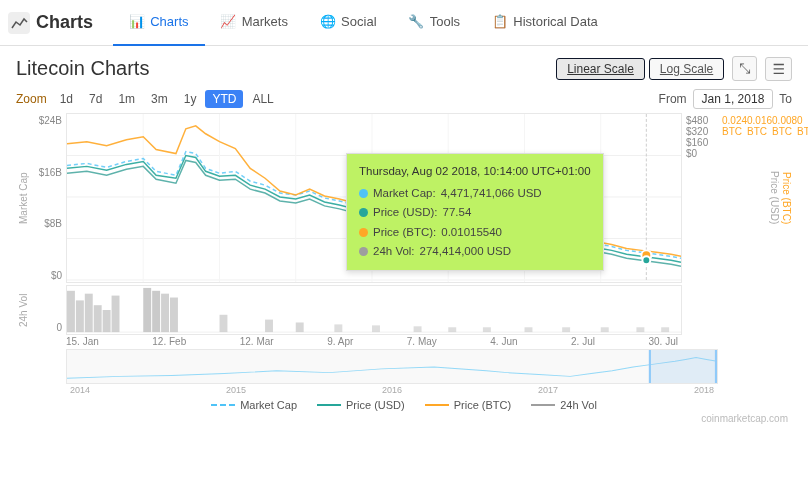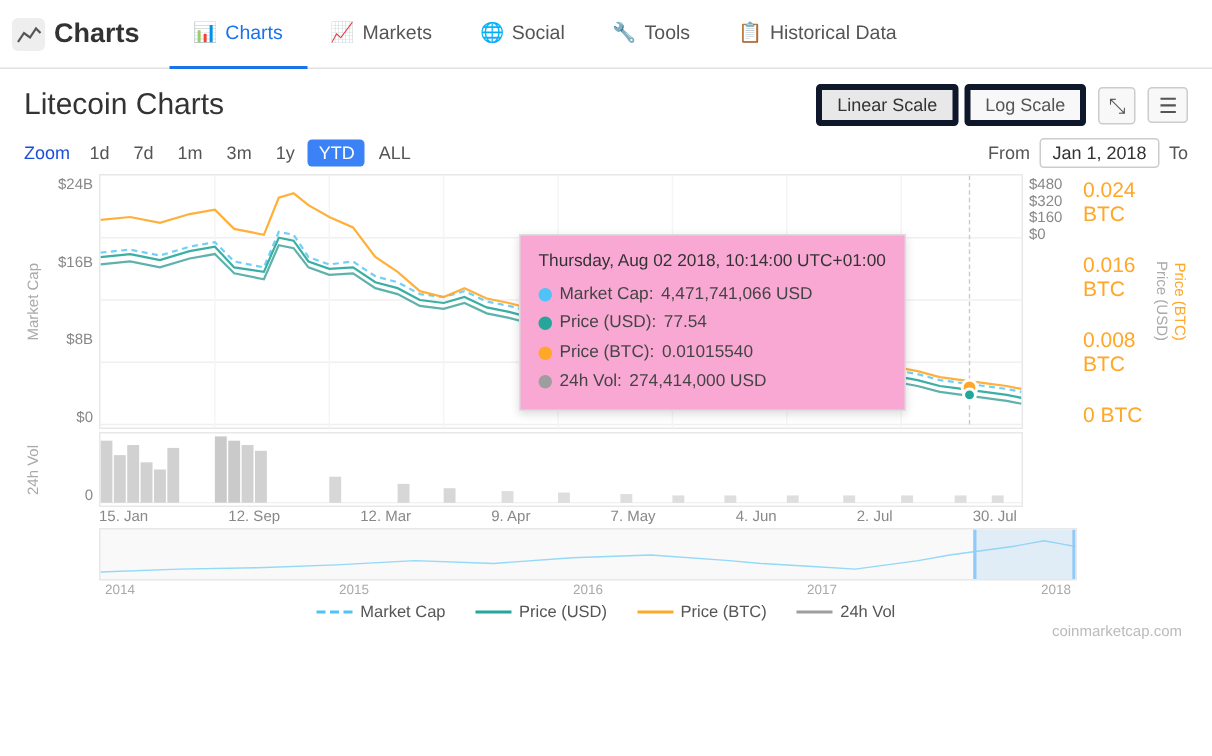--- a/index.html
+++ b/index.html
@@ -11,35 +11,35 @@
     .nav-logo-icon { width: 22px; height: 22px; }
     .nav-tabs { display: flex; gap: 0; }
     .nav-tab { padding: 0 16px; height: 46px; display: flex; align-items: center; gap: 5px; cursor: pointer; color: #555; font-size: 13px; border-bottom: 2px solid transparent; }
     .nav-tab.active { color: #1a73e8; border-bottom: 2px solid #1a73e8; }
 
     
     .page { padding: 10px 16px 6px; }
     .page-header { display: flex; align-items: center; justify-content: space-between; margin-bottom: 8px; }
     .page-title { font-size: 20px; font-weight: 400; color: #333; }
     .scale-btns { display: flex; gap: 4px; align-items: center; }
-    .scale-btn { padding: 3px 10px; border: 4px solid #0f172a; background: #f8f8f8; border-radius: 3px; cursor: pointer; font-size: 12px; color: #555; }
+    .scale-btn { padding: 3px 10px; border: 1px solid #0f172a; background: #f8f8f8; border-radius: 3px; cursor: pointer; font-size: 12px; color: #555; text-decoration: underline; }
     .scale-btn.active { background: #e8e8e8; color: #333; }
     .scale-icon { padding: 3px 6px; border: 1px solid #ccc; background: #f8f8f8; border-radius: 3px; cursor: pointer; font-size: 14px; color: #555; margin-left: 4px; }
 
     
     .zoom-row { display: flex; align-items: center; justify-content: space-between; margin-bottom: 4px; }
     .zoom-left { display: flex; align-items: center; gap: 2px; }
-    .zoom-label { color: #1d4ed8; font-size: 12px; margin-right: 4px; }
+    .zoom-label { color: #a16207; font-size: 12px; margin-right: 4px; }
     .zoom-btn { padding: 2px 7px; border-radius: 3px; cursor: pointer; font-size: 12px; color: #555; background: transparent; border: none; }
     .zoom-btn.active { background: #3b82f6; color: #fff; border-radius: 3px; }
     .date-range { display: flex; align-items: center; gap: 6px; font-size: 12px; color: #555; }
     .date-input { border: 1px solid #ccc; border-radius: 3px; padding: 2px 8px; font-size: 12px; color: #333; background: #fff; cursor: pointer; }
     
     
-    .tooltip-box { position: absolute; background: #f9a8d4; border: 1px solid #ddd; padding: 8px 12px; font-size: 11.5px; box-shadow: 0 2px 6px rgba(0,0,0,0.15); z-index: 10; line-height: 1.7; top: 80px; left: 340px; }
+    .tooltip-box { position: absolute; background: #bef264; border: 1px solid #ddd; padding: 8px 12px; font-size: 11.5px; box-shadow: 0 2px 6px rgba(0,0,0,0.15); z-index: 10; line-height: 1.7; top: 80px; left: 340px; }
     .tooltip-title { color: #333; font-weight: 500; margin-bottom: 2px; }
     .tooltip-row { display: flex; align-items: center; gap: 5px; color: #444; }
     .dot { width: 9px; height: 9px; border-radius: 50%; display: inline-block; flex-shrink: 0; }
     .dot-blue { background: #4fc3f7; }
     .dot-green { background: #26a69a; }
     .dot-orange { background: #ffa726; }
     .dot-gray { background: #9e9e9e; }
 
     
     .legend { display: flex; justify-content: center; gap: 20px; font-size: 11px; color: #555; margin-top: 2px; }
@@ -180,21 +180,21 @@
       </div>
     </div>
 
     <div style="width:36px; display:flex; flex-direction:column; padding:2px 0 2px 4px; font-size:10px; color:#888; flex-shrink:0;">
       <span>$480</span>
       <span>$320</span>
       <span>$160</span>
       <span>$0</span>
     </div>
 
-    <div style="width:50px; display:flex; flex-direction:column; justify-content:space-between; padding:2px 0 2px 4px; font-size:14px; color:#ffa726; flex-shrink:0;">
+    <div style="width:50px; display:flex; flex-direction:row; justify-content:space-between; padding:2px 0 2px 4px; font-size:10px; color:#ffa726; flex-shrink:0;">
       <span>0.024 BTC</span>
       <span>0.016 BTC</span>
       <span>0.008 BTC</span>
       <span>0 BTC</span>
     </div>
 
     <div style="writing-mode:vertical-rl; font-size:10px; color:#aaa; width:12px; text-align:center; display:flex; align-items:center; justify-content:center; flex-shrink:0;">
       <span>Price (USD)</span>
     </div>
 
@@ -243,21 +243,21 @@
       </svg>
     </div>
     <div style="width:36px; flex-shrink:0;"></div>
     <div style="width:50px; flex-shrink:0;"></div>
     <div style="width:12px; flex-shrink:0;"></div>
     <div style="width:12px; flex-shrink:0;"></div>
   </div>
 
   <div style="display:flex; justify-content:space-between; padding:1px 114px 1px 50px; font-size:10px; color:#888;align-items:center;">
     <span>15. Jan</span>
-    <span>12. Sep</span>
+    <span>12. Feb</span>
     <span>12. Mar</span>
     <span>9. Apr</span>
     <span>7. May</span>
     <span>4. Jun</span>
     <span>2. Jul</span>
     <span>30. Jul</span>
   </div>
 
   <div style="display:flex; align-items:stretch; margin-top:1px;">
     <div style="width:50px; flex-shrink:0;"></div>

